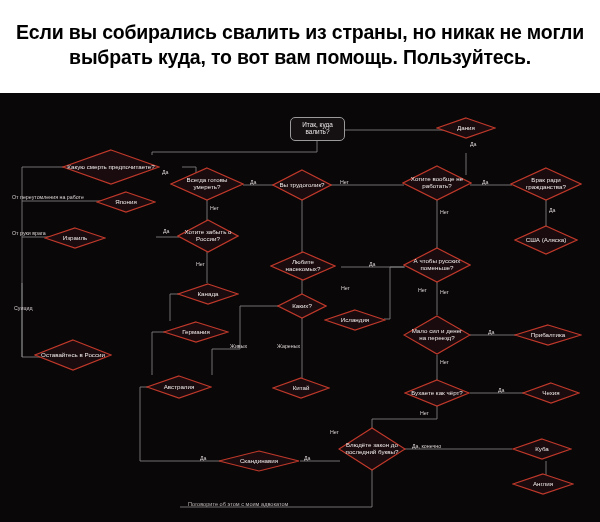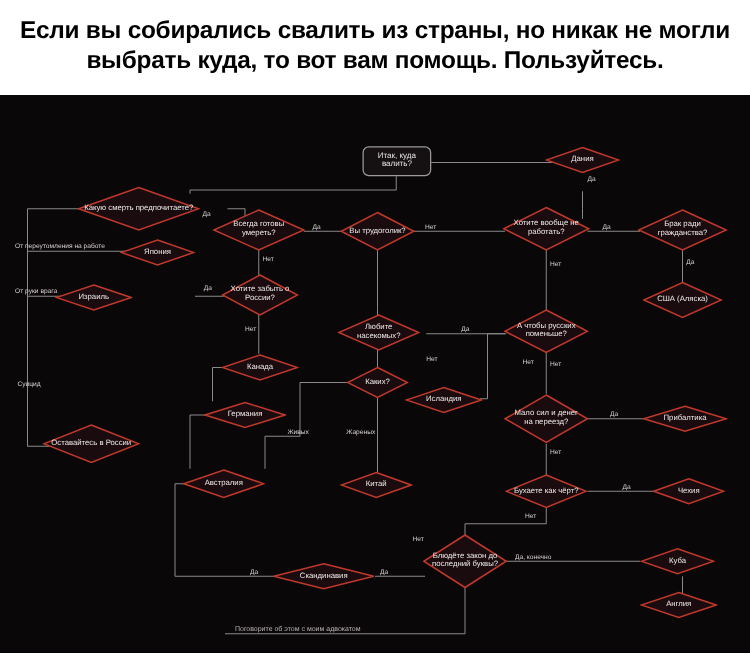--- a/index.html
+++ b/index.html
@@ -17,21 +17,21 @@
     position: relative;
     width: 600px;
     height: 522px;
     background: #0a0708;
   }
   #header {
     position: absolute;
     left: 0;
     top: 0;
     width: 600px;
-    height: 76px;
+    height: 93px;
     background: #ffffff;
     color: #000000;
     display: flex;
     align-items: center;
     justify-content: center;
     text-align: center;
     box-sizing: border-box;
     padding: 2px 10px 6px 10px;
   }
   #header-text {

